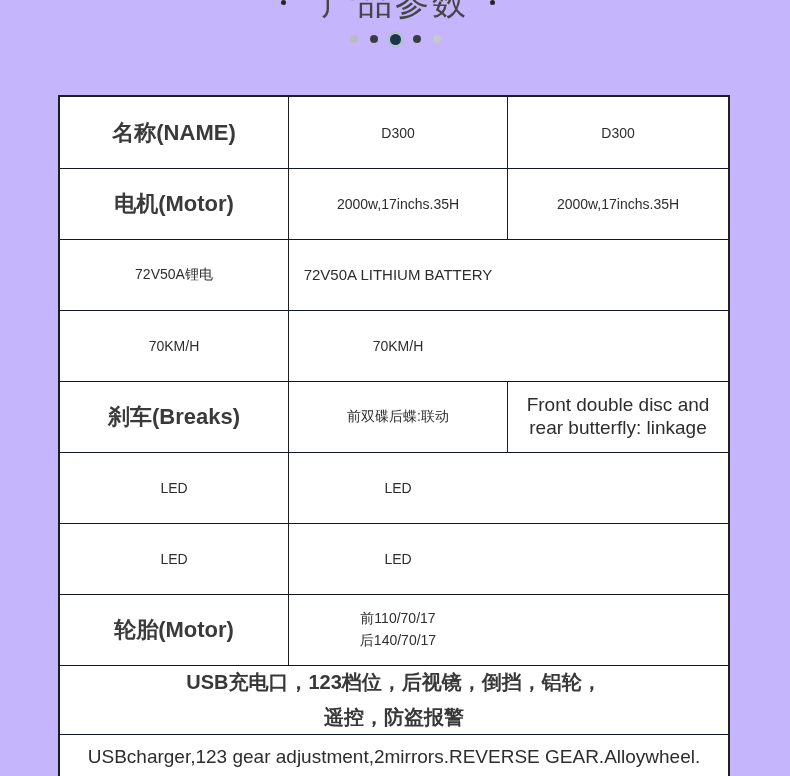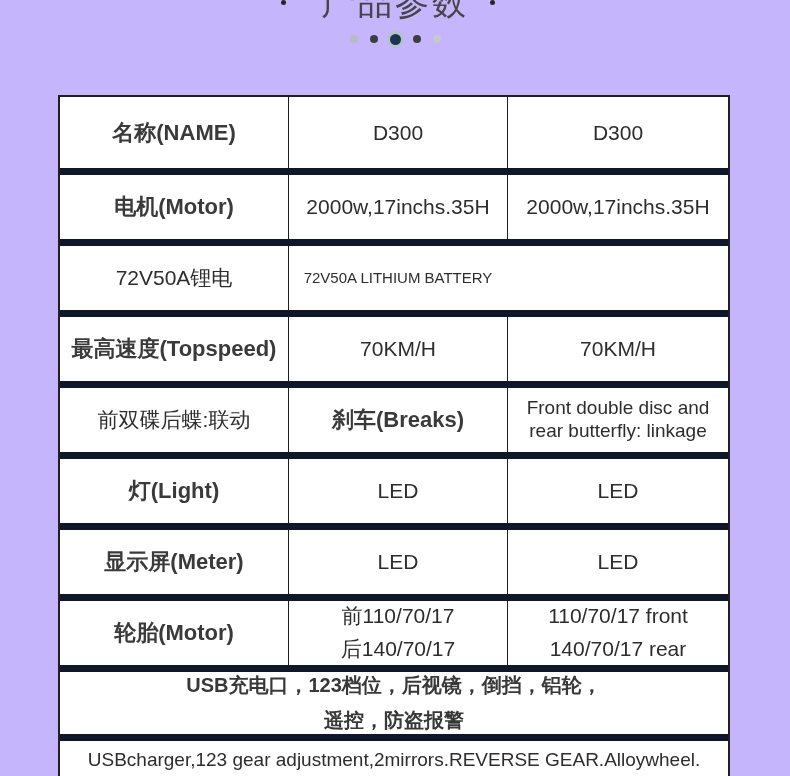--- a/index.html
+++ b/index.html
@@ -27,31 +27,31 @@
   }
   .pager-dot { width:8px; height:8px; border-radius:50%; background:#999; cursor:pointer; }
   .pager-dot.active { width:11px; height:11px; }
 
   
   .spec-table {
     position:absolute; left:58px; top:95px; width:672px;
     border:2px solid #1f1f1f; background:#fff;
   }
   .t-row { display:grid; grid-template-columns:228px 219px 1fr; height:71px; }
-  .t-row + .t-row { border-top:7px solid #0f172a; }
+  .t-row + .t-row { border-top:1px solid #0f172a; }
   .t-row.span-row { display:flex; }
   .t-row.footer-cn-row { height:69px;align-items:center; }
   .t-row.footer-en-row { height:44px; }
   .cell {
     display:flex; align-items:center; justify-content:center;
     text-align:center; padding:2px 6px; white-space:pre-line; overflow:hidden;
   }
   .cell + .cell { border-left:1px solid #1f1f1f; }
   .cell.label { font-weight:700; font-size:22px; color:#3a3a3a; letter-spacing:0; }
-  .cell.value { font-size:21px; color:#2d2d2d; }
+  .cell.value { font-size:14px; color:#2d2d2d; }
   .cell.value.two-line   { line-height:1.55; }
   .cell.value.small      { font-size:19px; line-height:1.2; padding:2px 2px; }
   .cell.value.wrap-two   { font-size:15px; line-height:1.45; padding:2px 14px; }
   .cell.footer-cn { flex:1; font-weight:700; font-size:20px; color:#383838; line-height:1.75; }
   .cell.footer-en { flex:1; font-size:19px; color:#2d2d2d; }
 </style>
 </head>
 <body>
 
 <div class="page">
@@ -81,49 +81,44 @@
       <div class="cell value">2000w,17inchs.35H</div>
       <div class="cell value">2000w,17inchs.35H</div>
     </div>
 
     <div class="t-row">
       <div class="cell value">72V50A锂电</div>
       <div class="cell value wrap-two">72V50A LITHIUM BATTERY</div>
     </div>
 
     <div class="t-row">
-      <div class="cell label">最高速度(Topspeed)</div>
       <div class="cell value">70KM/H</div>
       <div class="cell value">70KM/H</div>
     </div>
 
     <div class="t-row">
+      <div class="cell label">刹车(Breaks)</div>
       <div class="cell value">前双碟后蝶:联动</div>
-      <div class="cell label">刹车(Breaks)</div>
       <div class="cell value small">Front double disc and rear butterfly: linkage</div>
     </div>
 
     <div class="t-row">
-      <div class="cell label">灯(Light)</div>
       <div class="cell value">LED</div>
       <div class="cell value">LED</div>
     </div>
 
     <div class="t-row">
-      <div class="cell label">显示屏(Meter)</div>
       <div class="cell value">LED</div>
       <div class="cell value">LED</div>
     </div>
 
     <div class="t-row">
       <div class="cell label">轮胎(Motor)</div>
       <div class="cell value two-line">前110/70/17
 后140/70/17</div>
-      <div class="cell value two-line">110/70/17 front
-140/70/17 rear</div>
     </div>
 
     <div class="t-row span-row footer-cn-row">
       <div class="cell footer-cn">USB充电口，123档位，后视镜，倒挡，铝轮，
 遥控，防盗报警</div>
     </div>
 
     <div class="t-row span-row footer-en-row">
       <div class="cell footer-en">USBcharger,123 gear adjustment,2mirrors.REVERSE GEAR.Alloywheel.</div>
     </div>

